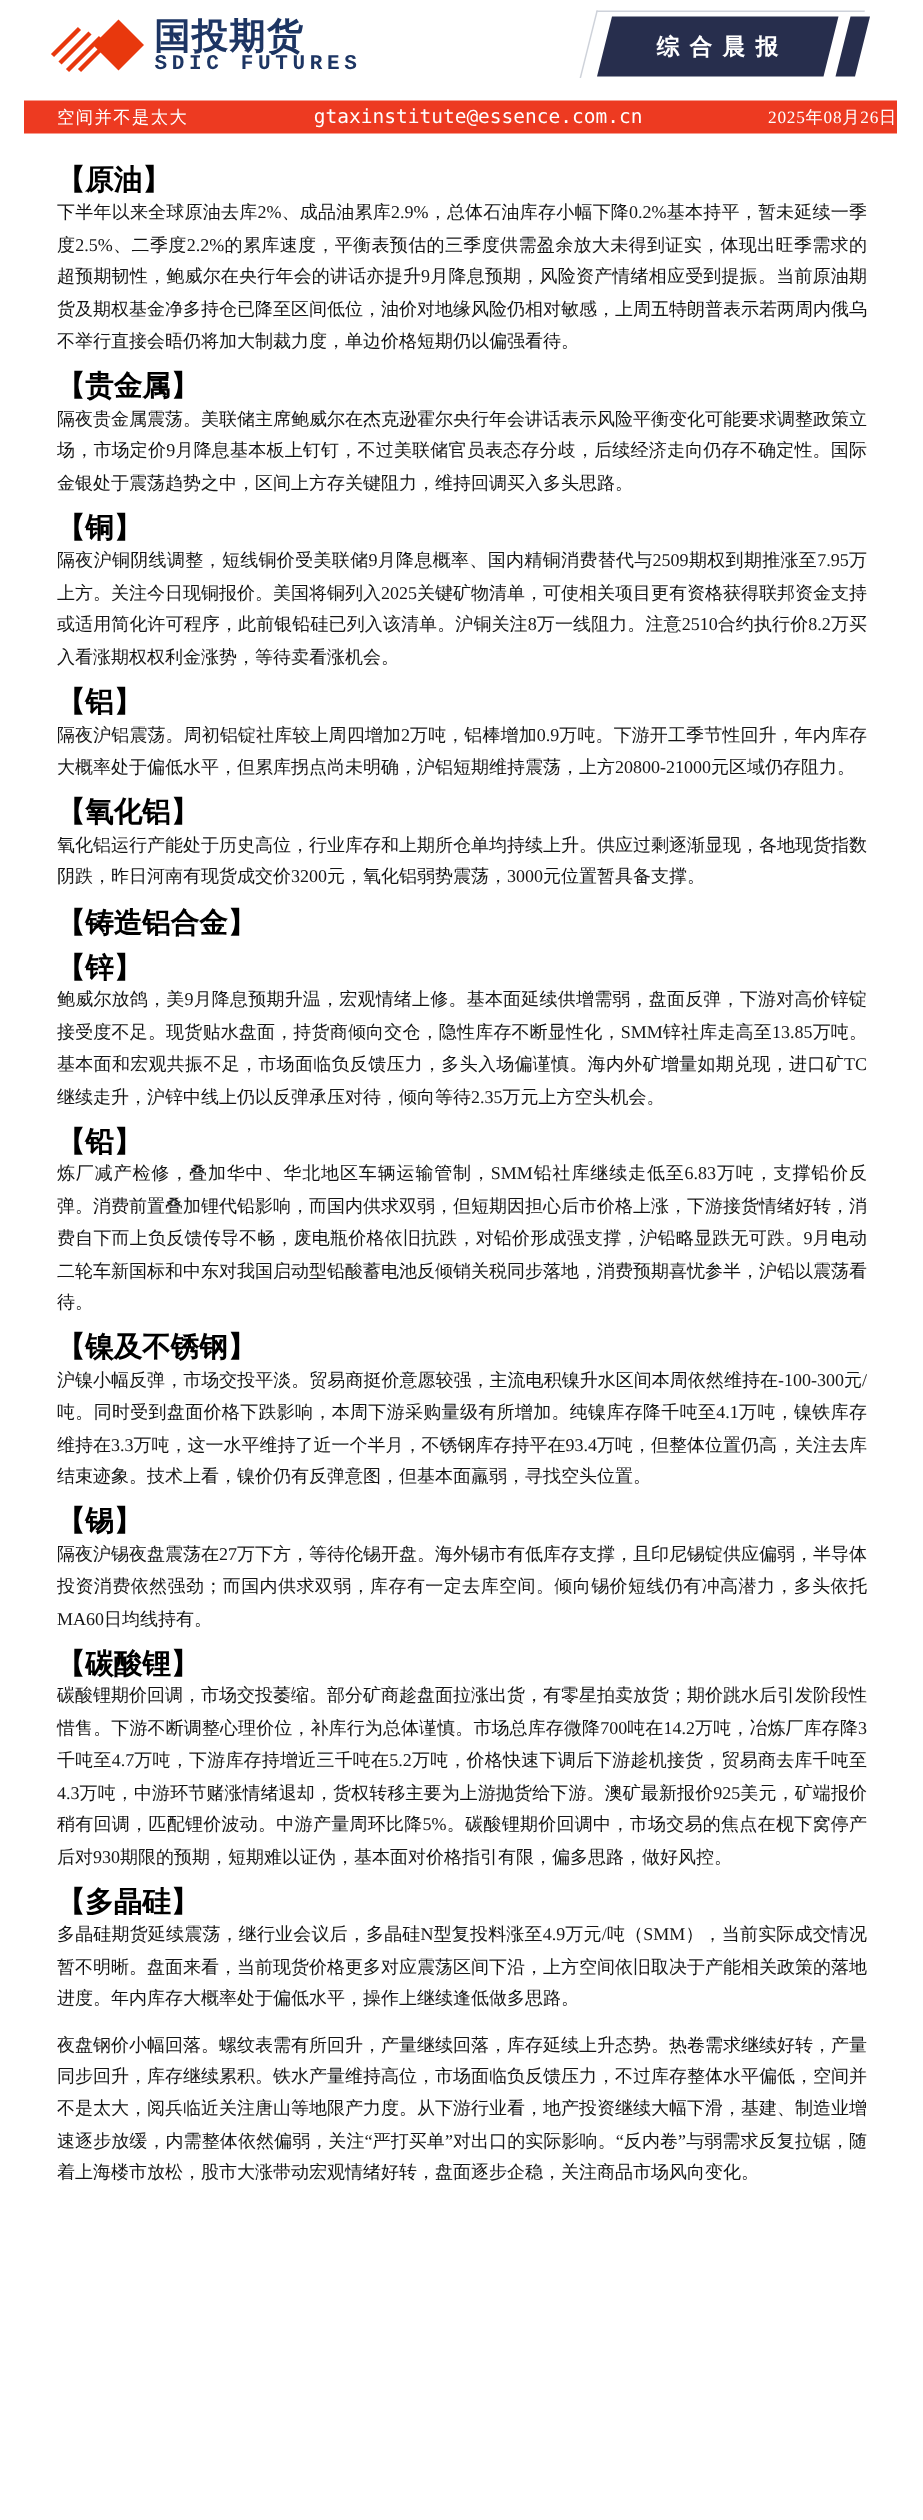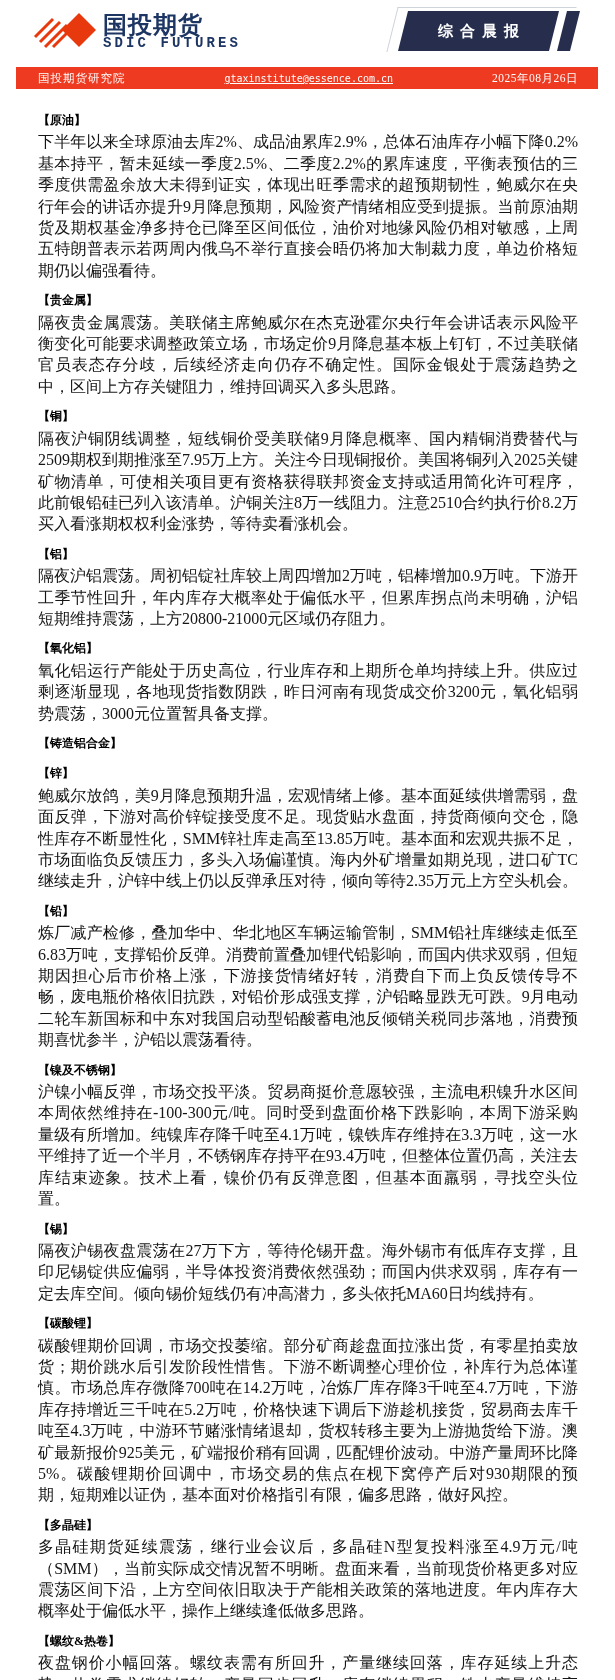--- a/index.html
+++ b/index.html
@@ -27,28 +27,28 @@
                  display:flex; align-items:center; justify-content:center; }
   .banner-label { color:#ffffff; font-size:15px; font-weight:bold; letter-spacing:7px;
                   text-indent:7px; transform:skewX(14deg); }
   .banner-tip { position:absolute; left:159px; top:0; width:13px; height:40px;
                 background:#272e4d; transform:skewX(-14deg); }
   .info-bar { position:absolute; top:67px; left:16px; width:582px; height:22px;
               background:#ed3a21; color:#ffffff;
               display:flex; align-items:center; justify-content:space-between;
               font-size:11.5px; }
   .info-institute { padding-left:22px; letter-spacing:1px; }
-  .info-email { font-family:"DejaVu Sans Mono","Liberation Mono",monospace; font-size:10px;text-decoration:underline; }
-  .info-date { padding-right:20px; letter-spacing:0.5px; }
+  .info-email { font-family:"DejaVu Sans Mono","Liberation Mono",monospace; font-size:13px; }
+  .info-date { letter-spacing:0.5px; }
   
   .content { padding:21px 37px 0 38px; }
   .sec { margin-top:9px; }
   .sec:first-child { margin-top:0; }
-  .sec h3 { margin:0; font-size:12px; font-weight:bold; line-height:21.4px; color:#000000; }
-  .sec p  { margin:0; font-size:16px; line-height:21.4px; text-align:justify; color:#151515; }
+  .sec h3 { margin:0; font-size:19px; font-weight:bold; line-height:21.4px; color:#000000; }
+  .sec p  { margin:0; font-size:12px; line-height:21.4px; text-align:justify; color:#151515; }
 </style>
 </head>
 <body>
 
 <header class="page-header">
   <div class="logo">
     <svg class="logo-icon" viewBox="0 0 64 38" xmlns="http://www.w3.org/2000/svg">
       <g stroke="#e8380d" stroke-width="3">
         <line x1="2" y1="26" x2="20" y2="8"></line>
         <line x1="7" y1="31" x2="27" y2="11"></line>
@@ -65,21 +65,21 @@
 
   <div class="banner">
     <div class="banner-ghost"></div>
     <div class="banner-main">
       <span class="banner-label">综合晨报</span>
     </div>
     <div class="banner-tip"></div>
   </div>
 
   <div class="info-bar">
-    <span class="info-institute">国投期货研究院</span>
+    <span class="info-institute">空间并不是太大</span>
     <span class="info-email">gtaxinstitute@essence.com.cn</span>
     <span class="info-date">2025年08月26日</span>
   </div>
 </header>
 
 <main class="content">
   <section class="sec">
     <h3>【原油】</h3>
     <p>下半年以来全球原油去库2%、成品油累库2.9%，总体石油库存小幅下降0.2%基本持平，暂未延续一季度2.5%、二季度2.2%的累库速度，平衡表预估的三季度供需盈余放大未得到证实，体现出旺季需求的超预期韧性，鲍威尔在央行年会的讲话亦提升9月降息预期，风险资产情绪相应受到提振。当前原油期货及期权基金净多持仓已降至区间低位，油价对地缘风险仍相对敏感，上周五特朗普表示若两周内俄乌不举行直接会晤仍将加大制裁力度，单边价格短期仍以偏强看待。</p>
   </section>
@@ -120,17 +120,16 @@
   </section>
   <section class="sec">
     <h3>【碳酸锂】</h3>
     <p>碳酸锂期价回调，市场交投萎缩。部分矿商趁盘面拉涨出货，有零星拍卖放货；期价跳水后引发阶段性惜售。下游不断调整心理价位，补库行为总体谨慎。市场总库存微降700吨在14.2万吨，冶炼厂库存降3千吨至4.7万吨，下游库存持增近三千吨在5.2万吨，价格快速下调后下游趁机接货，贸易商去库千吨至4.3万吨，中游环节赌涨情绪退却，货权转移主要为上游抛货给下游。澳矿最新报价925美元，矿端报价稍有回调，匹配锂价波动。中游产量周环比降5%。碳酸锂期价回调中，市场交易的焦点在枧下窝停产后对930期限的预期，短期难以证伪，基本面对价格指引有限，偏多思路，做好风控。</p>
   </section>
   <section class="sec">
     <h3>【多晶硅】</h3>
     <p>多晶硅期货延续震荡，继行业会议后，多晶硅N型复投料涨至4.9万元/吨（SMM），当前实际成交情况暂不明晰。盘面来看，当前现货价格更多对应震荡区间下沿，上方空间依旧取决于产能相关政策的落地进度。年内库存大概率处于偏低水平，操作上继续逢低做多思路。</p>
   </section>
   <section class="sec">
-    <h3>【螺纹&amp;热卷】</h3>
     <p>夜盘钢价小幅回落。螺纹表需有所回升，产量继续回落，库存延续上升态势。热卷需求继续好转，产量同步回升，库存继续累积。铁水产量维持高位，市场面临负反馈压力，不过库存整体水平偏低，空间并不是太大，阅兵临近关注唐山等地限产力度。从下游行业看，地产投资继续大幅下滑，基建、制造业增速逐步放缓，内需整体依然偏弱，关注“严打买单”对出口的实际影响。“反内卷”与弱需求反复拉锯，随着上海楼市放松，股市大涨带动宏观情绪好转，盘面逐步企稳，关注商品市场风向变化。</p>
   </section>
 
 </main>
 
 </body></html>

